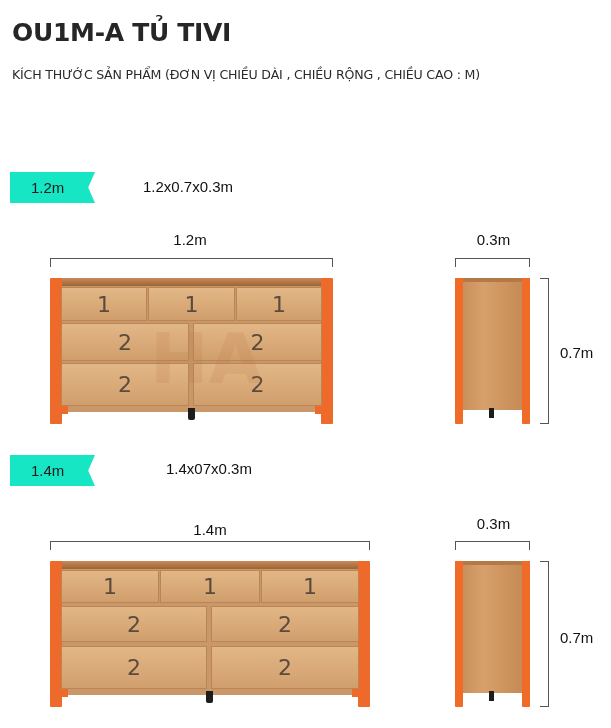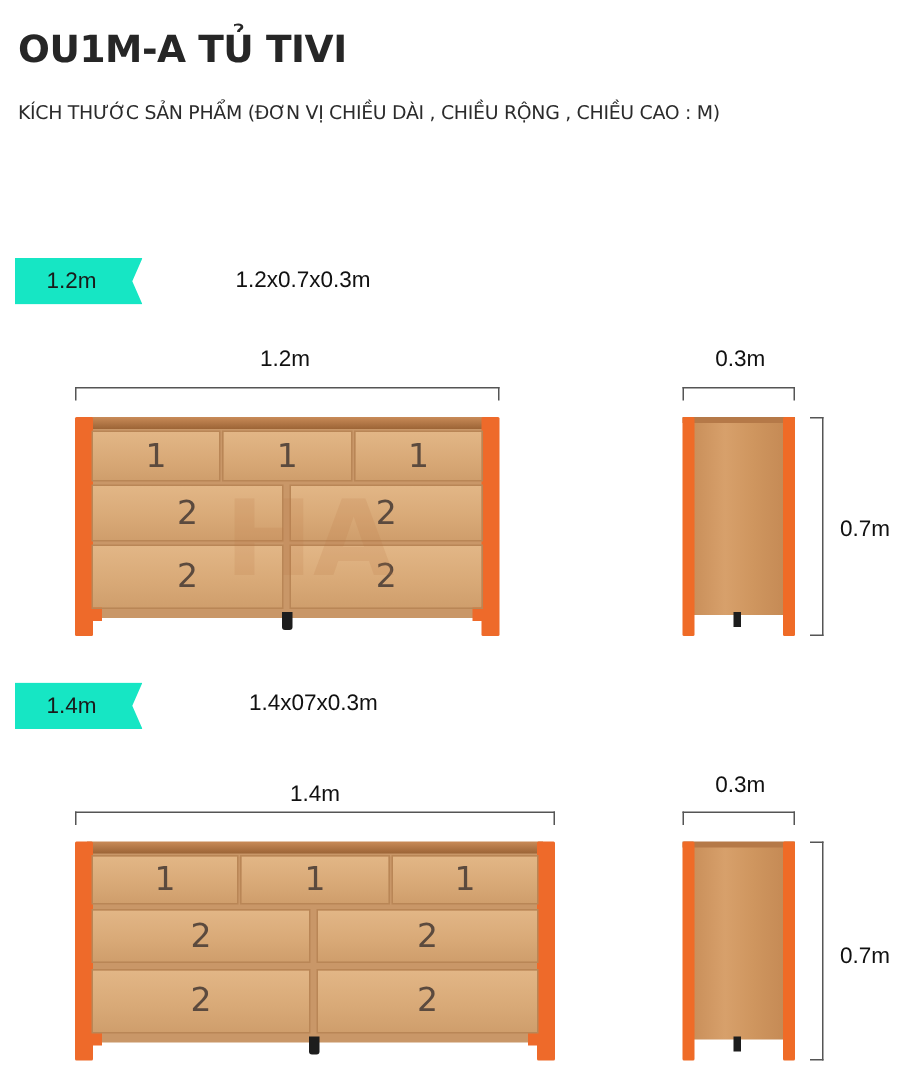--- a/index.html
+++ b/index.html
@@ -40,21 +40,21 @@
 </head>
 <body>
 
 <div class="title">OU1M-A TỦ TIVI</div>
 <div class="subtitle">KÍCH THƯỚC SẢN PHẨM (ĐƠN VỊ CHIỀU DÀI , CHIỀU RỘNG , CHIỀU CAO : M)</div>
 
 <section>
   <div class="tag" style="top:172px;">
     <span>1.2m</span>
   </div>
-  <div class="spec" style="left:157px; top:178px;">1.2x0.7x0.3m</div>
+  <div class="spec" style="left:143px; top:178px;">1.2x0.7x0.3m</div>
 
   <div class="dim-label" style="left:150px; top:231px; width:80px;">1.2m</div>
   <div class="hbrk" style="left:50px; top:258px; width:283px;"></div>
 
   <div class="cab" style="left:50px; top:278px; width:283px; height:146px;">
     <div class="body" style="left:8px; top:4px; width:267px; height:130px;"></div>
     <div class="top" style="left:8px; width:267px;"></div>
     <div class="leg" style="left:0; height:146px;"></div>
     <div class="leg" style="right:0; height:146px;"></div>
     <div class="foot" style="left:10px; top:126px;"></div>

